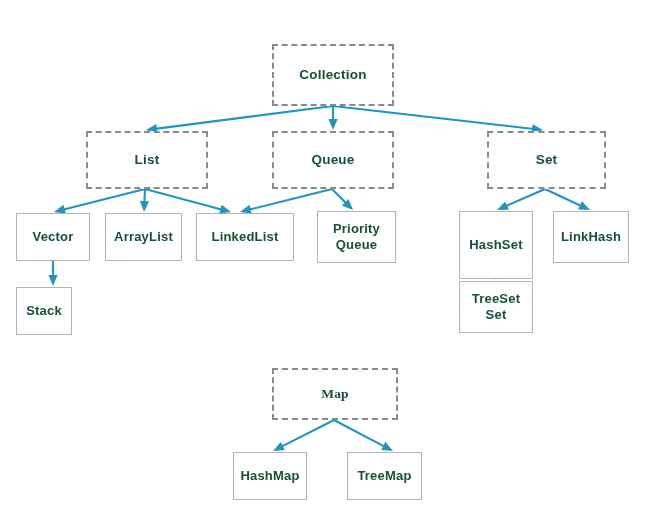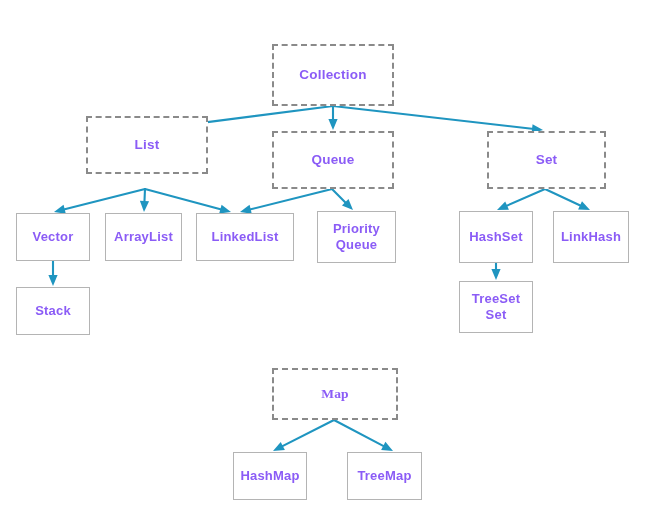--- a/index.html
+++ b/index.html
@@ -24,21 +24,21 @@
     pointer-events: none;
   }
   .node {
     position: absolute;
     box-sizing: border-box;
     display: flex;
     align-items: center;
     justify-content: center;
     text-align: center;
     background: #ffffff;
-    color: #8b5cf6;
+    color: #14532d;
     font-weight: bold;
     font-size: 13px;
     line-height: 1.25;
     letter-spacing: 0.2px;
   }
   .node.interface {
     border: 2px dashed #8a8a8a;
     font-size: 13.5px;
   }
   .node.concrete {
@@ -108,21 +108,21 @@
       </g>
       <g>
         <line x1="334" y1="420" x2="385.03280872105597" y2="446.81384865004634" stroke="#1f95c0" stroke-width="2.1" stroke-linecap="round"></line>
         <polygon points="393,451 381.12273330242544,449.9557127815169 385.40191023793363,441.8114728074853" fill="#1f95c0"></polygon>
       </g>
     </svg>
   <div id="nodes">
       <div class="node interface" style="left: 272px; top: 44px; width: 122px; height: 62px;">
         <span class="label">Collection</span>
       </div>
-      <div class="node interface" style="left: 86px; top: 116px; width: 122px; height: 58px; justify-content: center;">
+      <div class="node interface" style="left: 86px; top: 131px; width: 122px; height: 58px; justify-content: center;">
         <span class="label">List</span>
       </div>
       <div class="node interface" style="left: 272px; top: 131px; width: 122px; height: 58px;">
         <span class="label">Queue</span>
       </div>
       <div class="node interface" style="left: 487px; top: 131px; width: 119px; height: 58px;">
         <span class="label">Set</span>
       </div>
       <div class="node concrete" style="left: 16px; top: 213px; width: 74px; height: 48px;">
         <span class="label">Vector</span>
@@ -130,27 +130,27 @@
       <div class="node concrete" style="left: 105px; top: 213px; width: 77px; height: 48px;">
         <span class="label">ArrayList</span>
       </div>
       <div class="node concrete" style="left: 196px; top: 213px; width: 98px; height: 48px;">
         <span class="label">LinkedList</span>
       </div>
       <div class="node concrete" style="left: 317px; top: 211px; width: 79px; height: 52px;">
         <span class="label">Priority
 Queue</span>
       </div>
-      <div class="node concrete" style="left: 459px; top: 211px; width: 74px; height: 52px;">
+      <div class="node concrete" style="left: 459px; top: 211px; width: 74px; height: 68px;">
         <span class="label">HashSet</span>
       </div>
       <div class="node concrete" style="left: 553px; top: 211px; width: 76px; height: 52px;">
         <span class="label">LinkHash</span>
       </div>
-      <div class="node concrete" style="left: 16px; top: 287px; width: 74px; height: 48px;">
+      <div class="node concrete" style="left: 16px; top: 287px; width: 56px; height: 48px;">
         <span class="label">Stack</span>
       </div>
       <div class="node concrete" style="left: 459px; top: 281px; width: 74px; height: 52px;">
         <span class="label">TreeSet
 Set</span>
       </div>
       <div class="node interface" style="left: 272px; top: 368px; width: 126px; height: 52px; font-family: Liberation Serif, serif;">
         <span class="label">Map</span>
       </div>
       <div class="node concrete" style="left: 233px; top: 452px; width: 74px; height: 48px;">

